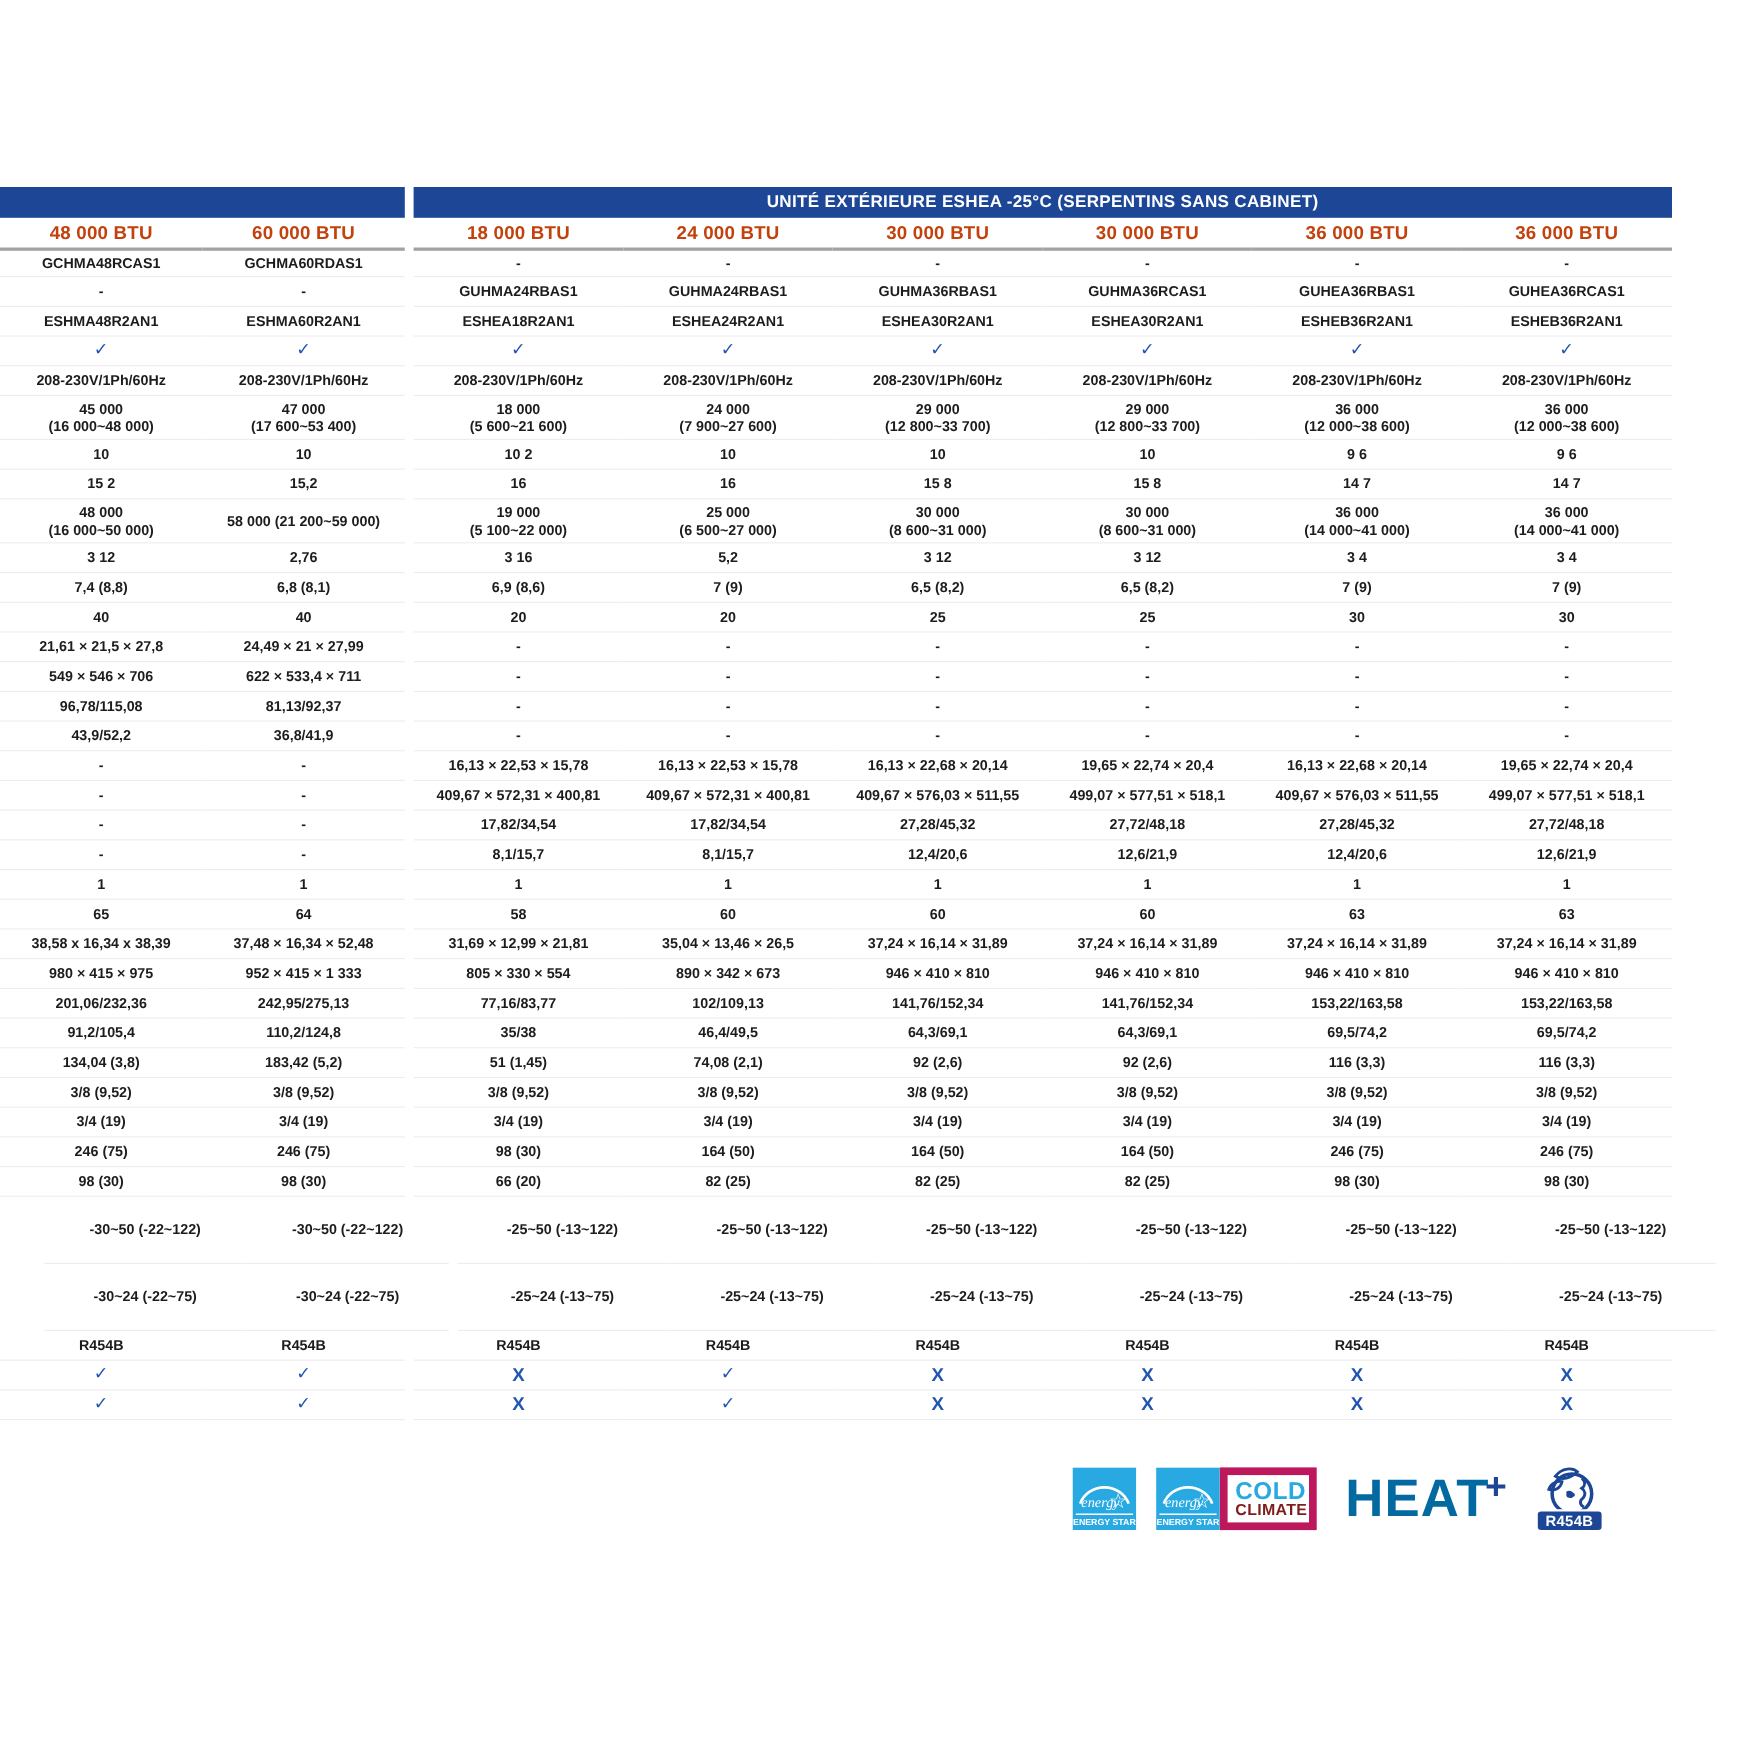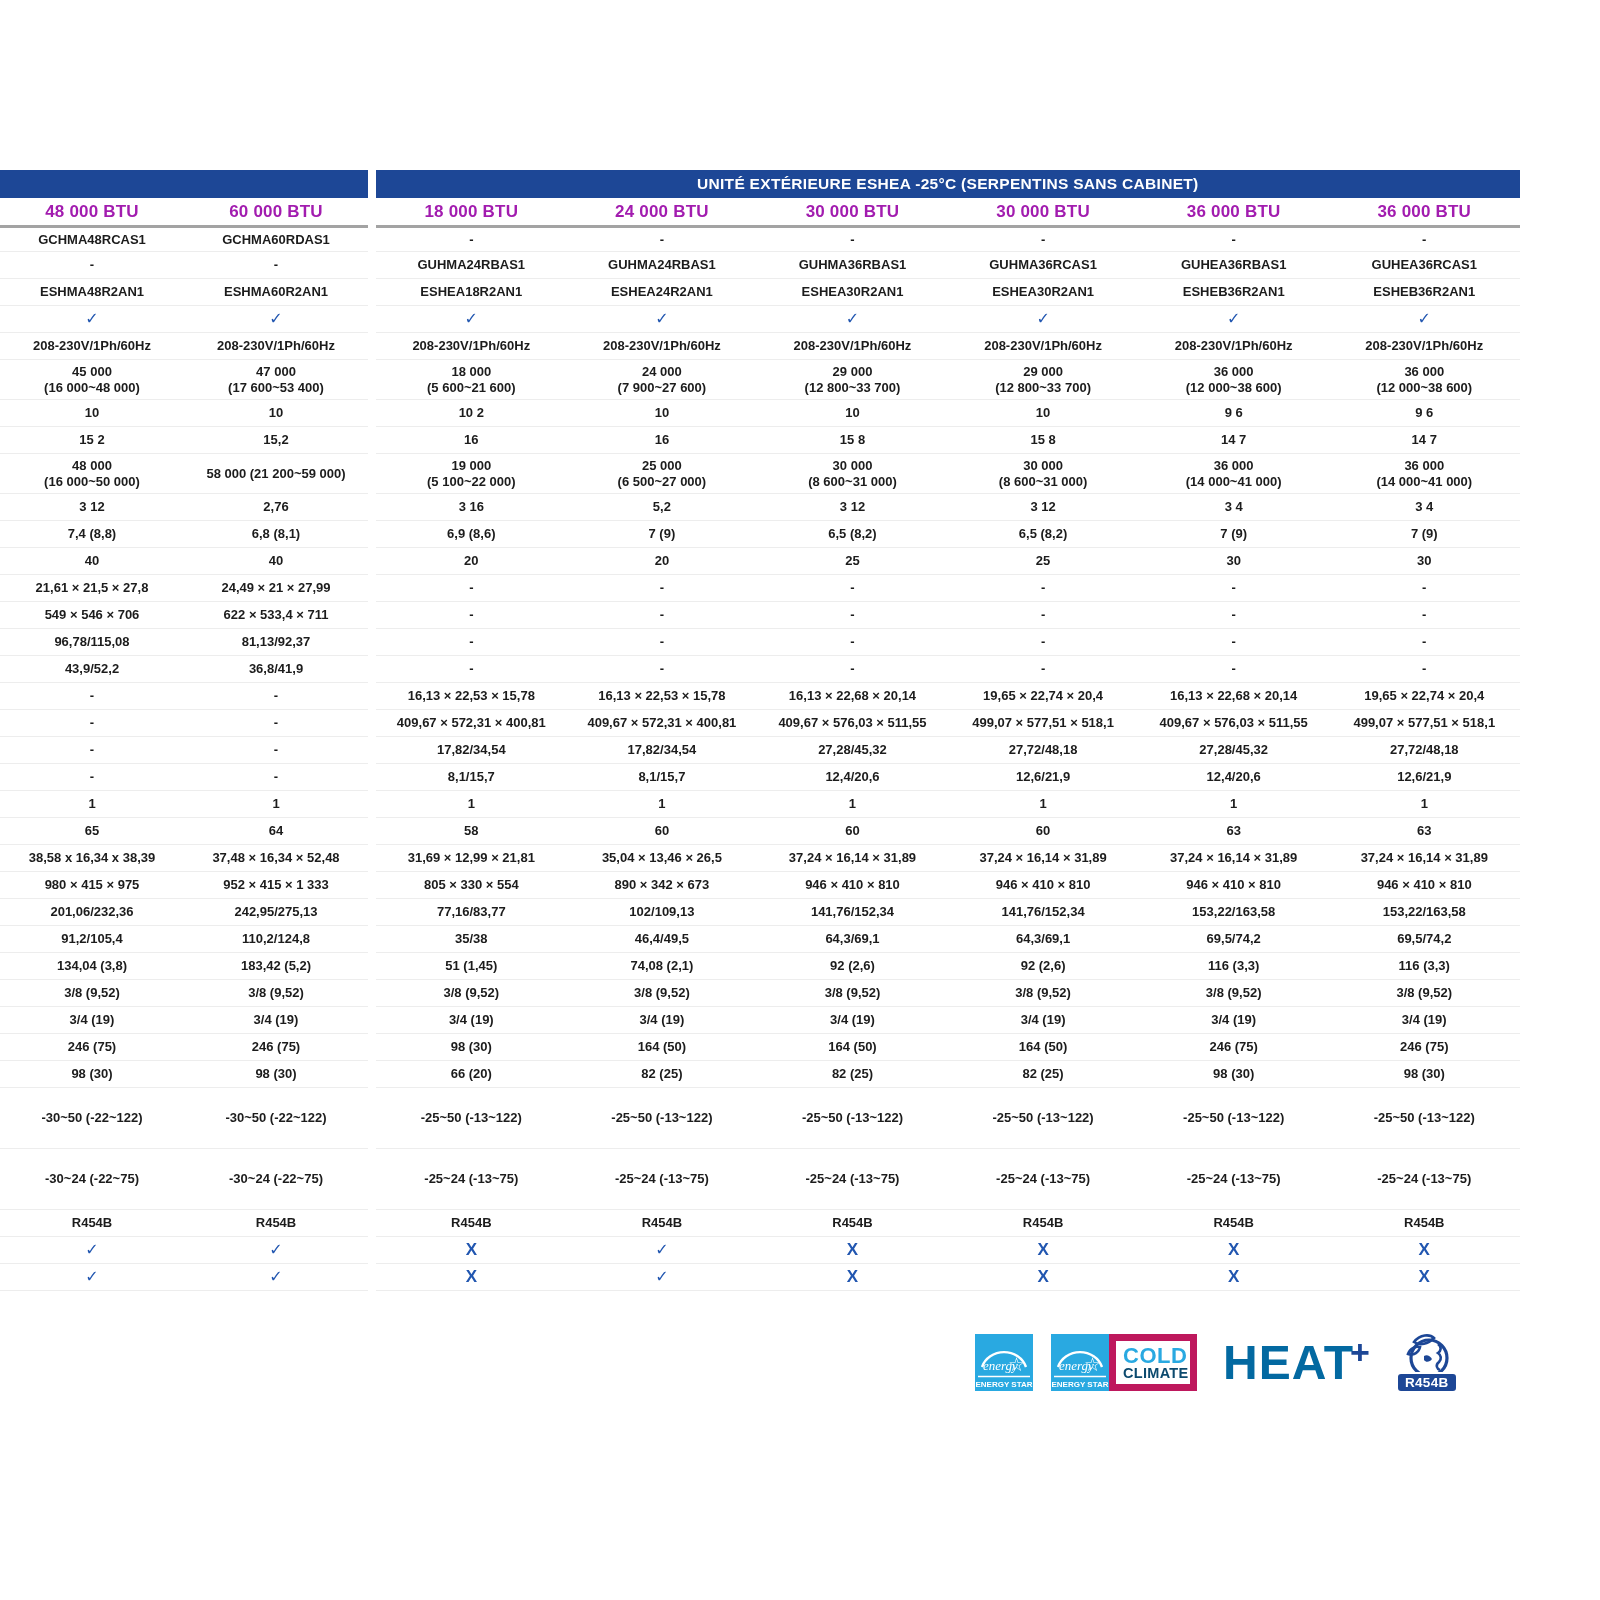--- a/index.html
+++ b/index.html
@@ -7,39 +7,39 @@
         font-family:"Liberation Sans","DejaVu Sans",sans-serif;color:#1c1c1c;}
   .table-wrap{position:absolute;left:0;top:170px;width:1520px;}
   .grid{display:grid;grid-template-columns:184px 184px 8px 190.6px 190.6px 190.6px 190.6px 190.6px 190.6px;}
   .bars{height:28px;}
   .bar{background:#1d4796;height:28px;display:flex;align-items:center;justify-content:center;}
   .bar.left{grid-column:1 / span 2;}
   .bar.right{grid-column:4 / span 6;}
   .bar.right span{color:#fff;font-weight:700;font-size:15.5px;letter-spacing:.3px;}
   .row{display:grid;grid-template-columns:184px 184px 8px 190.6px 190.6px 190.6px 190.6px 190.6px 190.6px;}
   .btu-row{min-height:44px;}
-  .btu-row .cell{border:none;font-weight:700;font-size:17px;color:#a21caf;letter-spacing:.2px;}
+  .btu-row .cell{border:none;font-weight:700;font-size:17px;color:#c2410c;letter-spacing:.2px;}
   .cell{display:flex;align-items:center;justify-content:center;text-align:center;
         font-size:13px;font-weight:600;line-height:16px;padding:3px 6px;white-space:pre-line;
         border-bottom:1px solid #ededed;}
   #body .row:first-child .cell{border-top:3px solid #a3a3a3;}
   .gap{border:none;}
   .row{min-height:27px;}
   .row.double{min-height:40px;}
-  .row.tall{min-height:61px;}
+  .row.tall{min-height:61px;margin-left:40px;}
   .cell.check{color:#2156b0;font-size:16px;font-weight:700;}
   .cell.cross{color:#2156b0;font-size:17px;font-weight:700;}
   
   .logos{position:absolute;top:1332px;left:975px;display:flex;align-items:center;gap:18px;}
   .es-sq{width:58px;height:57px;display:block;}
   .cold-wrap{display:flex;align-items:stretch;}
   .cold-box{width:88px;height:57px;box-sizing:border-box;border:7px solid #be185d;background:#fff;
             display:flex;flex-direction:column;justify-content:center;padding-left:7px;}
   .cold-box .l1{color:#29a9e1;font-weight:700;font-size:22px;line-height:21px;letter-spacing:.5px;}
-  .cold-box .l2{color:#0c4a6e;font-weight:700;font-size:14.5px;line-height:15px;letter-spacing:.3px;}
+  .cold-box .l2{color:#7f1d1d;font-weight:700;font-size:14.5px;line-height:15px;letter-spacing:.3px;}
   .heat{display:flex;align-items:flex-start;margin:0 8px;}
   .heat .word{font-size:48px;font-weight:700;color:#0369a1;letter-spacing:1px;line-height:48px;}
   .heat .plus{font-size:34px;font-weight:900;color:#1d4796;line-height:26px;margin-left:-4px;}
   .r454b{display:flex;flex-direction:column;align-items:center;}
   .r454b .badge{background:#1d4796;border:2px solid #fff;border-radius:5px;color:#fff;
                 font-weight:700;font-size:13.5px;padding:1px 7px;margin-top:-8px;letter-spacing:.3px;}
 </style>
 </head>
 <body>
 

